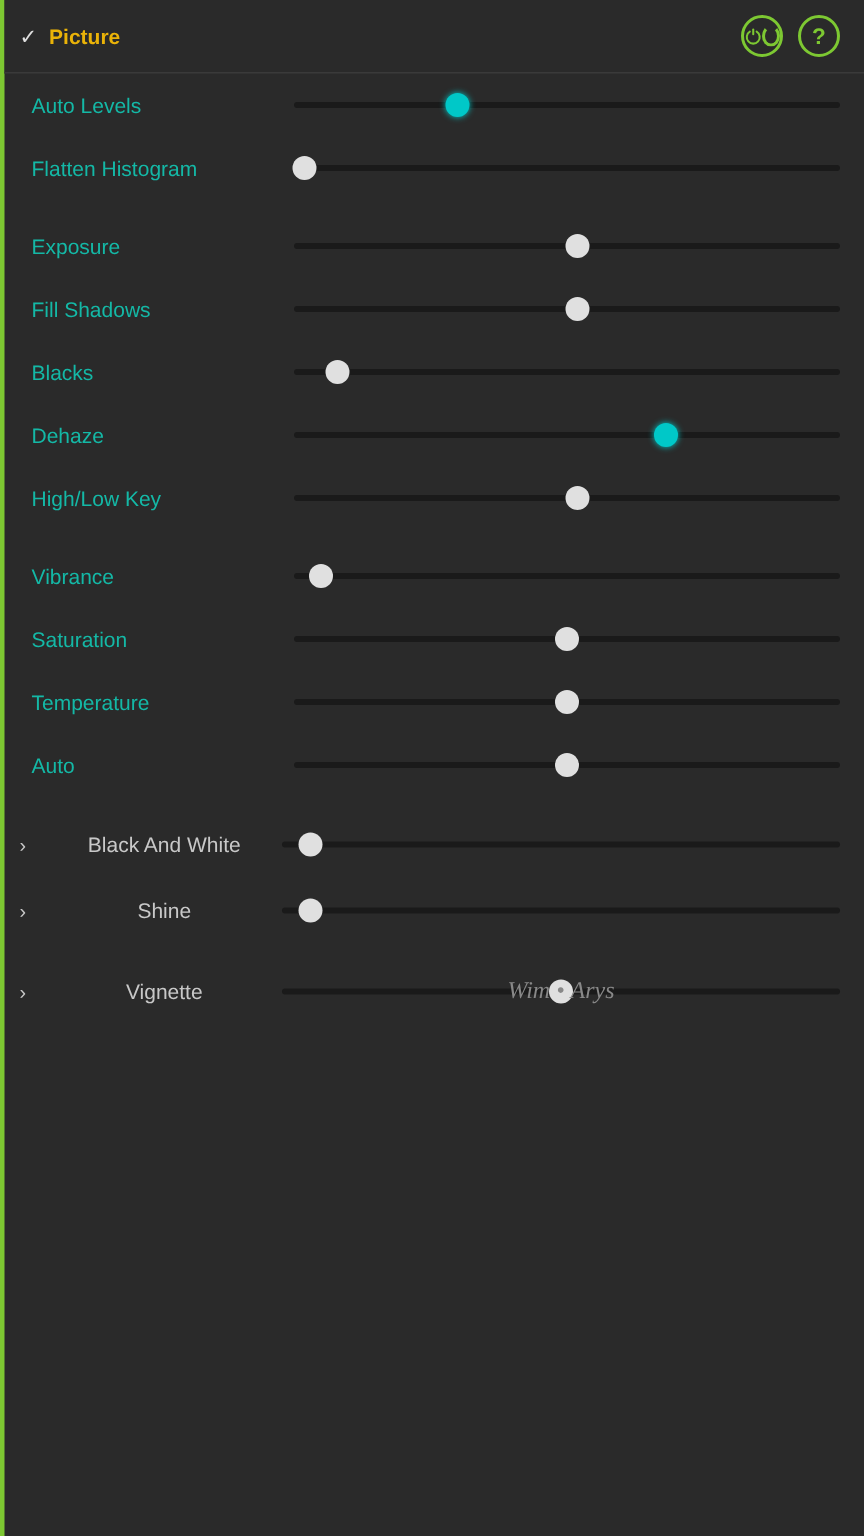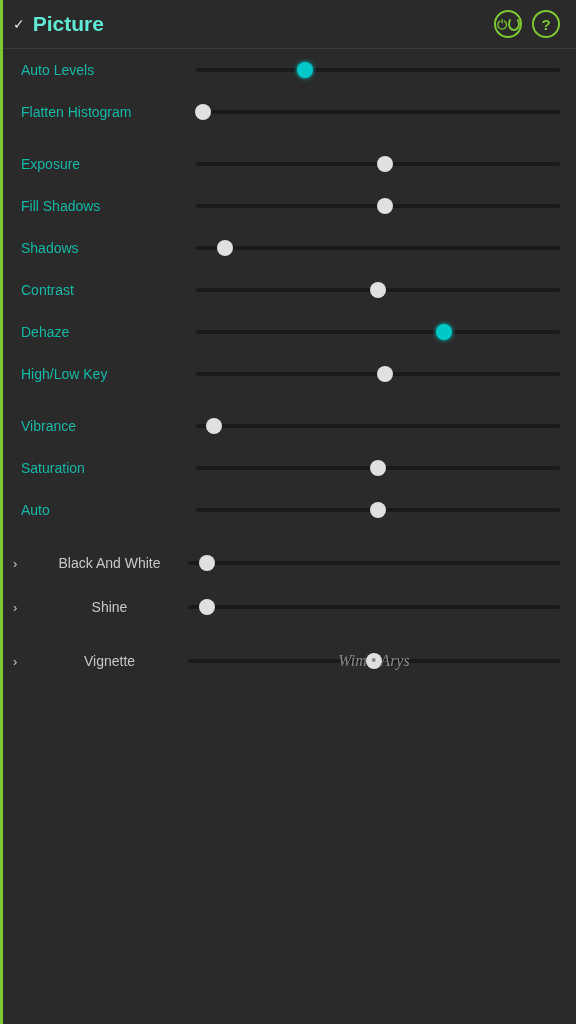--- a/index.html
+++ b/index.html
@@ -29,23 +29,23 @@
       border-bottom: 1px solid #3a3a3a;
     }
 
     .header-left {
       display: flex;
       align-items: center;
       gap: 8px;
     }
 
     .header-title {
-      font-size: 21px;
+      font-size: 14px;
       font-weight: bold;
-      color: #5eead4;
+      color: #eab308;
     }
 
     .chevron-down {
       color: #e0e0e0;
       font-size: 14px;
     }
 
     .header-icons {
       display: flex;
       align-items: center;
@@ -253,75 +253,75 @@
   <div class="slider-row">
     <span class="slider-label">Fill Shadows</span>
     <div class="slider-track-wrap">
       <div class="slider-track">
         <div class="slider-thumb" style="left: 52%;"></div>
       </div>
     </div>
   </div>
 
   <div class="slider-row">
-    <span class="slider-label">Shadows</span>
+    <span class="slider-label">Blacks</span>
     <div class="slider-track-wrap">
       <div class="slider-track">
         <div class="slider-thumb" style="left: 8%;"></div>
       </div>
     </div>
   </div>
 
-  <div class="slider-row">
-    <span class="slider-label">Contrast</span>
+
+  <div class="slider-row">
+    <span class="slider-label">Dehaze</span>
+    <div class="slider-track-wrap">
+      <div class="slider-track">
+        <div class="slider-thumb cyan" style="left: 68%;"></div>
+      </div>
+    </div>
+  </div>
+
+  <div class="slider-row">
+    <span class="slider-label">High/Low Key</span>
+    <div class="slider-track-wrap">
+      <div class="slider-track">
+        <div class="slider-thumb" style="left: 52%;"></div>
+      </div>
+    </div>
+  </div>
+
+  <div class="divider"></div>
+
+  <div class="slider-row">
+    <span class="slider-label">Vibrance</span>
+    <div class="slider-track-wrap">
+      <div class="slider-track">
+        <div class="slider-thumb" style="left: 5%;"></div>
+      </div>
+    </div>
+  </div>
+
+  <div class="slider-row">
+    <span class="slider-label">Saturation</span>
     <div class="slider-track-wrap">
       <div class="slider-track">
         <div class="slider-thumb" style="left: 50%;"></div>
       </div>
     </div>
   </div>
 
   <div class="slider-row">
-    <span class="slider-label">Dehaze</span>
-    <div class="slider-track-wrap">
-      <div class="slider-track">
-        <div class="slider-thumb cyan" style="left: 68%;"></div>
-      </div>
-    </div>
-  </div>
-
-  <div class="slider-row">
-    <span class="slider-label">High/Low Key</span>
-    <div class="slider-track-wrap">
-      <div class="slider-track">
-        <div class="slider-thumb" style="left: 52%;"></div>
-      </div>
-    </div>
-  </div>
-
-  <div class="divider"></div>
-
-  <div class="slider-row">
-    <span class="slider-label">Vibrance</span>
-    <div class="slider-track-wrap">
-      <div class="slider-track">
-        <div class="slider-thumb" style="left: 5%;"></div>
-      </div>
-    </div>
-  </div>
-
-  <div class="slider-row">
-    <span class="slider-label">Saturation</span>
+    <span class="slider-label">Temperature</span>
     <div class="slider-track-wrap">
       <div class="slider-track">
         <div class="slider-thumb" style="left: 50%;"></div>
       </div>
     </div>
   </div>
-
 
   <div class="slider-row">
     <span class="slider-label">Auto</span>
     <div class="slider-track-wrap">
       <div class="slider-track">
         <div class="slider-thumb" style="left: 50%;"></div>
       </div>
     </div>
   </div>
 

